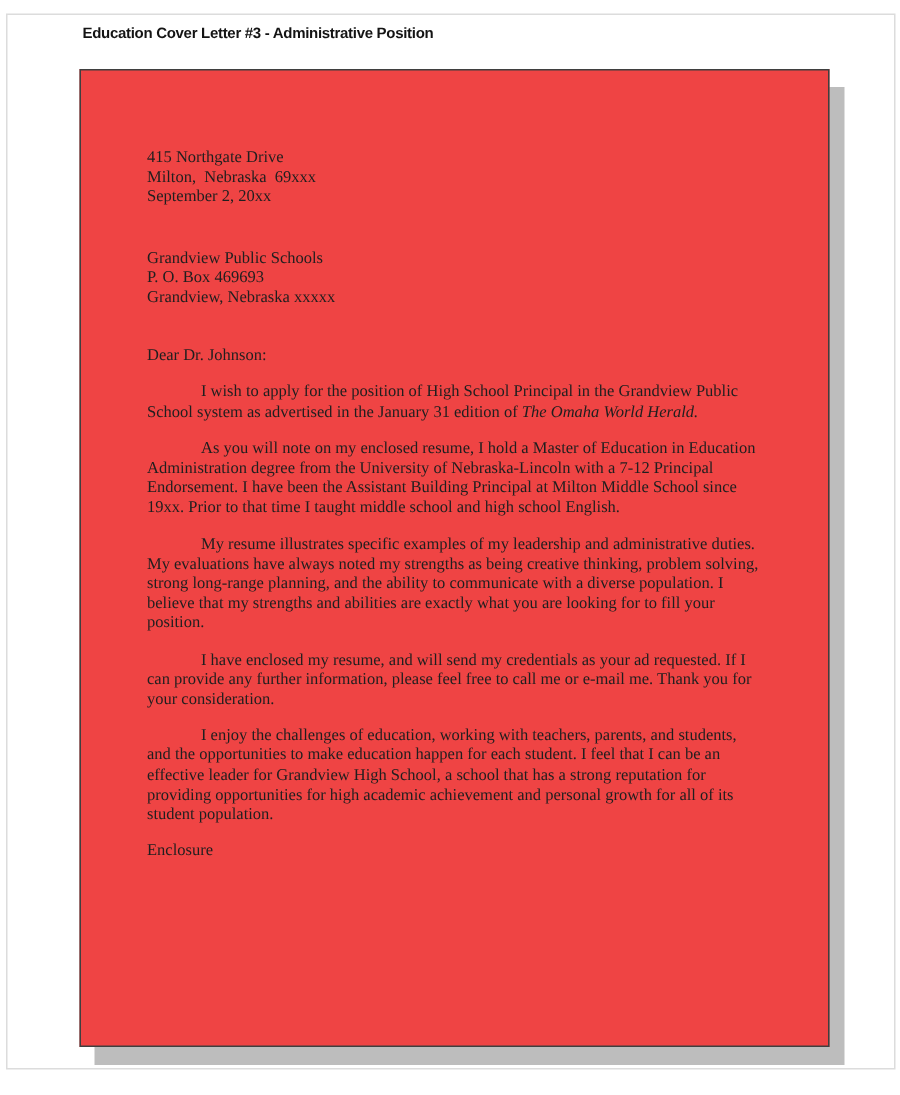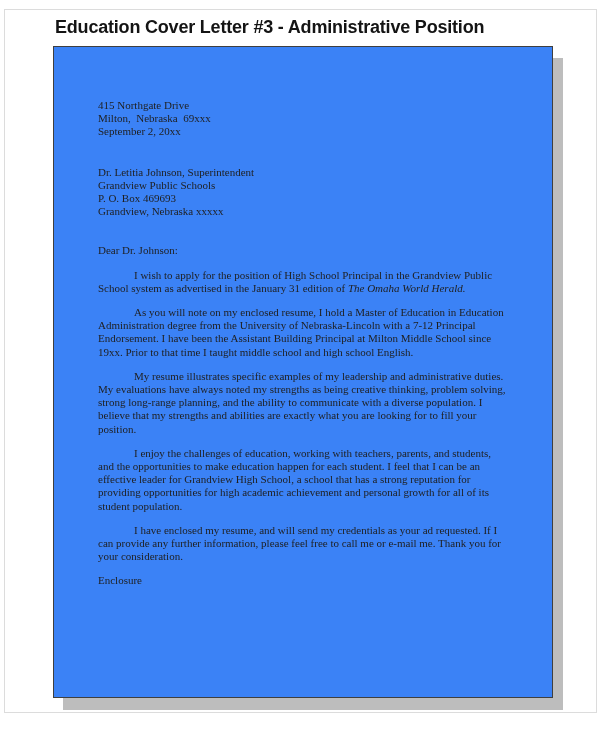--- a/index.html
+++ b/index.html
@@ -28,30 +28,30 @@
     left:4px;top:9px;
     width:593px;height:704px;
     background:#ffffff;
     border:1px solid var(--card-border);
   }
   .doc-title{
     position:absolute;
     left:55px;top:17px;
     font-family:"Liberation Sans", sans-serif;
     font-weight:bold;
-    font-size:18px;
+    font-size:10px;
     letter-spacing:-0.2px;
     color:#141414;
     white-space:nowrap;
   }
   .letter-page{
     position:absolute;
     left:53px;top:46px;
     width:500px;height:652px;
-    background:#3b82f6;
+    background:#ef4444;
     border:1px solid var(--page-border);
     box-shadow:10px 12px 0 var(--page-shadow);
     padding:52px 43px 17px 44px;
     font-size:11px;
     line-height:13.2px;
   }
   .block{margin:0 0 11px 0;}
   .addr-line{white-space:pre-wrap;}
   .sender{margin-bottom:27px;}
   .recipient{margin-bottom:26px;}
@@ -68,36 +68,35 @@
 
   <div class="letter-page">
 
     <div class="block sender">
       <div class="addr-line">415 Northgate Drive</div>
       <div class="addr-line">Milton,  Nebraska  69xxx</div>
       <div class="addr-line">September 2, 20xx</div>
     </div>
 
     <div class="block recipient">
-      <div class="addr-line">Dr. Letitia Johnson, Superintendent</div>
       <div class="addr-line">Grandview Public Schools</div>
       <div class="addr-line">P. O. Box 469693</div>
       <div class="addr-line">Grandview, Nebraska xxxxx</div>
     </div>
 
     <div class="block">Dear Dr. Johnson:</div>
 
     <p class="block para"><span>I wish to apply for the position of High School Principal in the Grandview Public School system as advertised in the January 31 edition of </span><span class="italic">The Omaha World Herald.</span></p>
 
     <p class="block para">As you will note on my enclosed resume, I hold a Master of Education in Education Administration degree from the University of Nebraska-Lincoln with a 7-12 Principal Endorsement.  I have been the Assistant Building Principal at Milton Middle School since 19xx.  Prior to that time I taught middle school and high school English.</p>
 
     <p class="block para">My resume illustrates specific examples of my leadership and administrative duties.  My evaluations have always noted my strengths as being creative thinking, problem solving, strong long-range planning, and the ability to communicate with a diverse population.  I believe that my strengths and abilities are exactly what you are looking for to fill your position.</p>
 
+    <p class="block para">I have enclosed my resume, and will send my credentials as your ad requested. If I can provide any further information, please feel free to call me or e-mail me.  Thank you for your consideration.</p>
+
     <p class="block para">I enjoy the challenges of education, working with teachers, parents, and students, and the opportunities to make education happen for each student.  I feel that I can be an effective leader for Grandview High School, a school that has a strong reputation for providing opportunities for high academic achievement and personal growth for all of its student population.</p>
-
-    <p class="block para">I have enclosed my resume, and will send my credentials as your ad requested. If I can provide any further information, please feel free to call me or e-mail me.  Thank you for your consideration.</p>
 
 
 
     <div class="block">Enclosure</div>
 
   </div>
 </div>
 
 </body></html>

